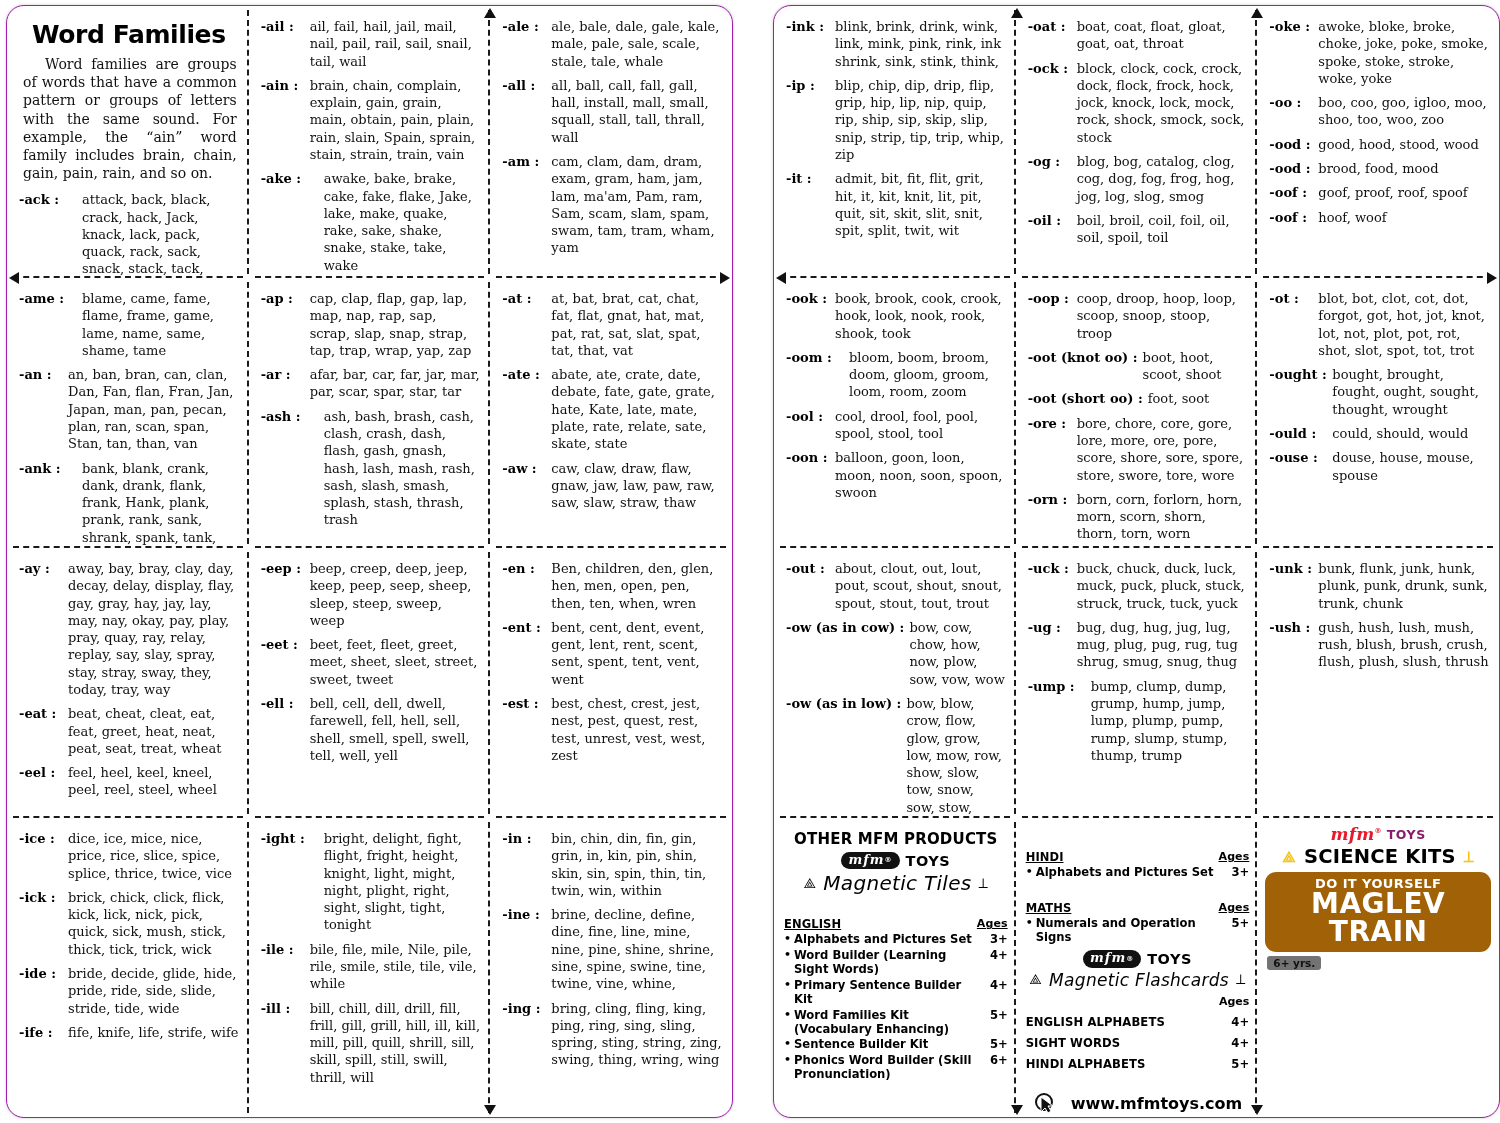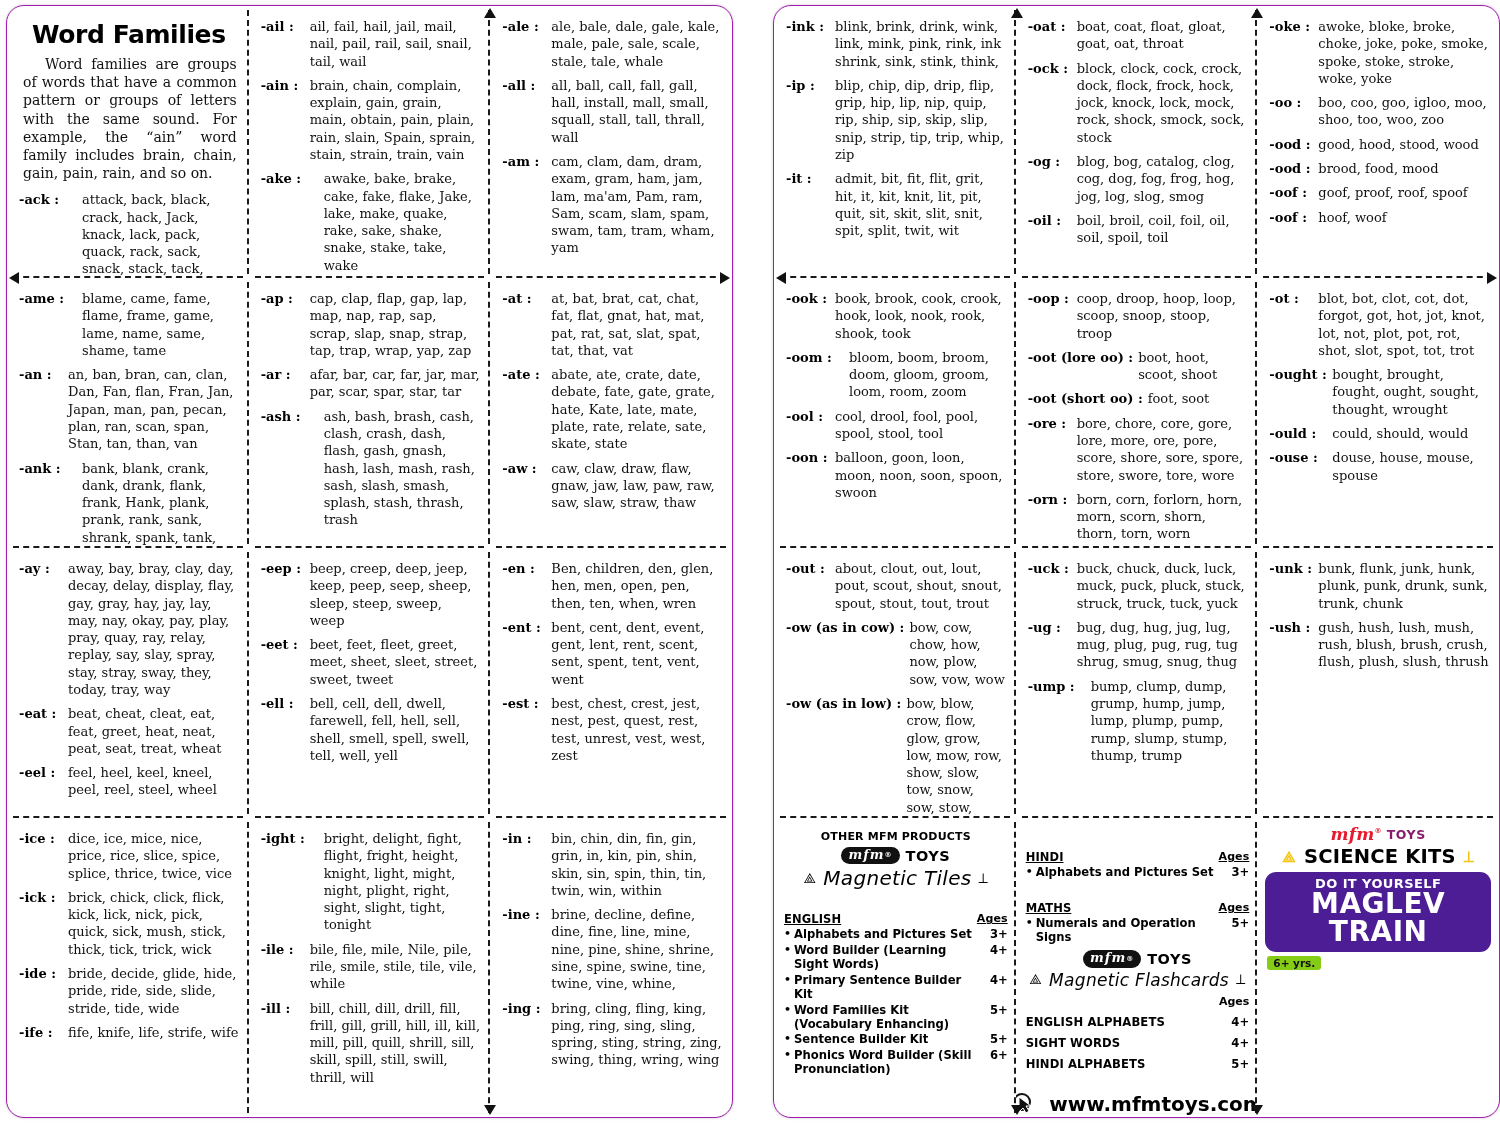--- a/index.html
+++ b/index.html
@@ -102,21 +102,21 @@
   }
   .fam .key{min-width:44px;}
   .fam.k5 .key{min-width:58px;}
 
   
   .promo{
     padding:10px 8px 4px 10px;
     font-family:"DejaVu Sans", sans-serif;
   }
   .promo h2{
-    font-size:11px;
+    font-size:15px;
     font-weight:bold;
     text-align:center;
     margin:2px 0 4px 0;
     letter-spacing:0.2px;
   }
   .mfmline{
     display:flex;align-items:center;justify-content:center;gap:6px;
     margin:2px 0;
   }
   .mfmlogo{
@@ -162,21 +162,21 @@
   .flashrow{
     display:flex;justify-content:space-between;
     font-size:11.6px;font-weight:bold;
     margin-top:7px;
     letter-spacing:0.1px;
   }
   .agesonly{text-align:right;font-size:11px;font-weight:bold;margin-top:1px;}
   .weburl{
     display:flex;align-items:center;justify-content:center;gap:12px;
     margin-top:20px;
-    font-size:20px;font-weight:bold;
+    font-size:16px;font-weight:bold;
   }
   .cursor{position:relative;width:26px;height:26px;flex:0 0 26px;}
   .cursor svg{position:absolute;left:0;top:0;}
 
   
   .ad{
     padding:6px 8px 18px 8px;
     font-family:"DejaVu Sans", sans-serif;
     display:flex;flex-direction:column;
   }
@@ -190,31 +190,31 @@
     color:#e8192c;font-size:17px;letter-spacing:0.2px;
   }
   .ad .toyspurple{color:#8a1a6b;font-weight:bold;font-size:12.5px;letter-spacing:0.6px;}
   .ad .scititle{
     text-align:center;font-weight:bold;font-size:19.5px;letter-spacing:0.2px;
     display:flex;align-items:center;justify-content:center;gap:8px;
     margin-bottom:4px;
   }
   .ad .bolty{color:#f5c518;font-size:15px;}
   .ad .pinkbox{
-    background:#4c1d95;
+    background:#a16207;
     border-radius:11px;
     color:#fff;
     text-align:center;
     padding:4px 6px 7px 6px;
   }
   .ad .diy{font-size:13px;font-weight:bold;letter-spacing:0.4px;}
   .ad .maglev{font-size:28px;font-weight:bold;line-height:0.95;letter-spacing:0.5px;}
   .ad .train{font-size:28px;font-weight:bold;line-height:0.98;letter-spacing:0.5px;}
   .ad .yrs{
-    display:inline-block;background:#84cc16;color:#111;
+    display:inline-block;background:#737373;color:#111;
     font-size:10.5px;font-weight:bold;padding:1px 6px;border-radius:3px;
     margin:4px 0 4px 2px;align-self:flex-start;
   }
   .photo{
     position:relative;flex:1 1 auto;min-height:120px;
     background:linear-gradient(#f4f0cf 0%, #f6f2d0 56%, #efe6c2 57%, #e7dcb4 100%);
     border:1px solid #ddd6ae;
     overflow:hidden;
   }
   .photo .wall{position:absolute;left:0;right:0;top:0;height:56%;background:#f2efc6;}
@@ -519,21 +519,21 @@
           <span class="words">balloon, goon, loon, moon, noon, soon, spoon, swoon</span>
         </div>
       </div>
 
       <div class="cell bdr-r bdr-b">
         <div class="fam">
           <span class="key">-oop :</span>
           <span class="words">coop, droop, hoop, loop, scoop, snoop, stoop, troop</span>
         </div>
         <div class="fam">
-          <span class="key">-oot (lore oo) :</span>
+          <span class="key">-oot (knot oo) :</span>
           <span class="words">boot, hoot, scoot, shoot</span>
         </div>
         <div class="fam">
           <span class="key">-oot (short oo) :</span>
           <span class="words">foot, soot</span>
         </div>
         <div class="fam">
           <span class="key">-ore :</span>
           <span class="words">bore, chore, core, gore, lore, more, ore, pore, score, shore, sore, spore, store, swore, tore, wore</span>
         </div>

